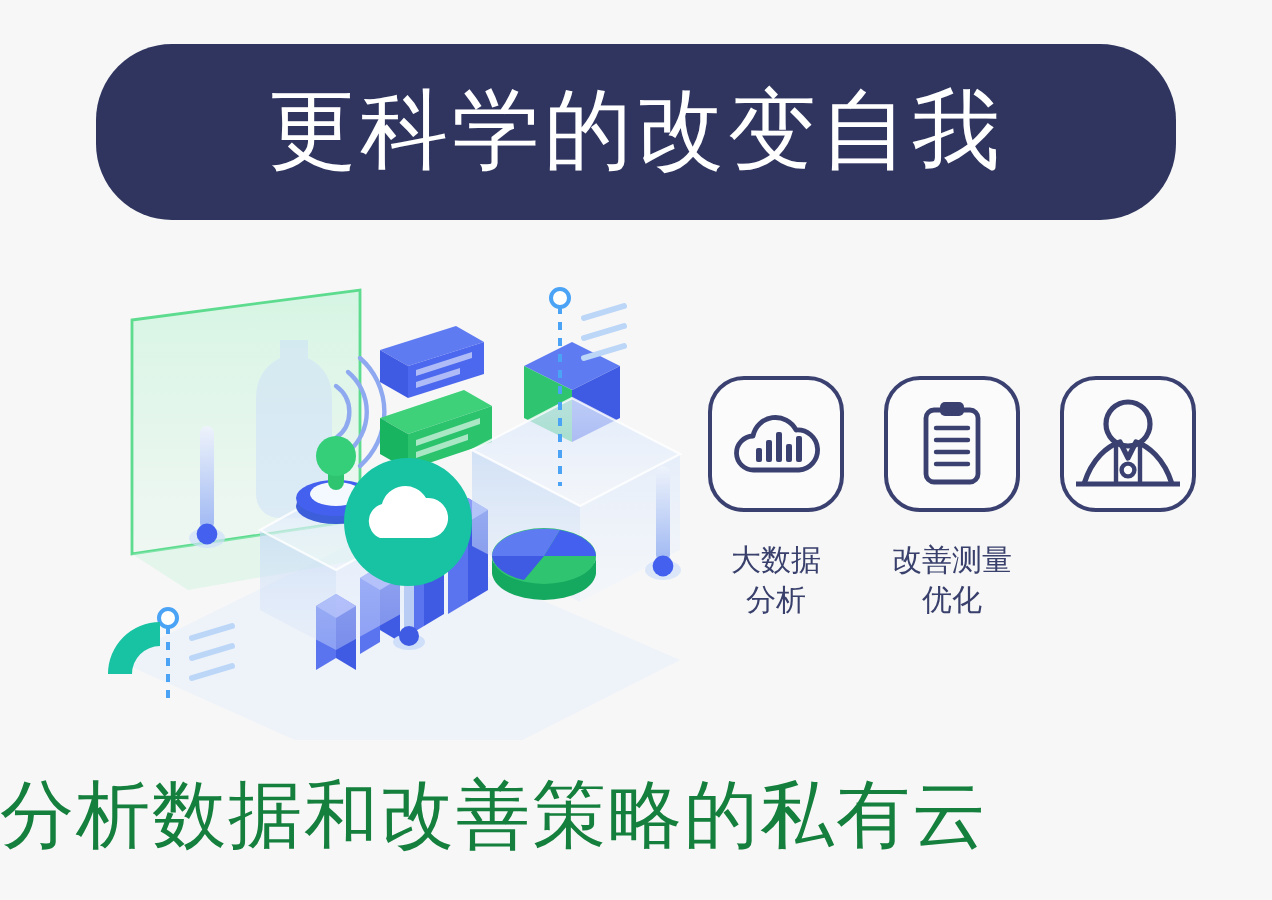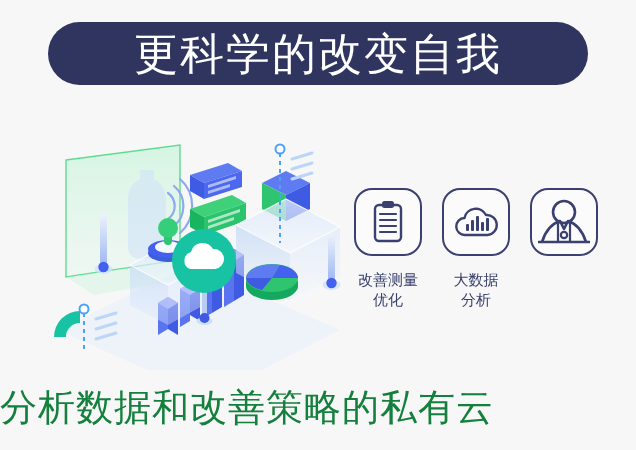--- a/index.html
+++ b/index.html
@@ -6,21 +6,21 @@
   body{
     width:636px;height:450px;
     background:#f7f7f7;
     font-family:"DejaVu Sans","Liberation Sans",sans-serif;
     overflow:hidden;position:relative;
   }
   .stage{position:relative;width:636px;height:450px;}
 
   
   .banner{
-    position:absolute;left:48px;top:22px;width:540px;height:63px;
+    position:absolute;left:48px;top:22px;width:540px;height:88px;
     background:#2f355f;border-radius:38px;
     display:flex;align-items:center;justify-content:center;
   }
   .banner-text{
     color:#ffffff;font-size:44px;line-height:1;
     letter-spacing:2px;font-weight:400;
     white-space:nowrap;
   }
 
   
@@ -224,57 +224,57 @@
         <circle cx="291.5" cy="158" r="5.2" fill="#4361ee"></circle>
       </g>
 
       <g>
         <path d="M14 212 a26 26 0 0 1 26 -26 v12 a14 14 0 0 0 -14 14 z" fill="#17c3a2"></path>
       </g>
     </svg>
   </div>
 
   <div class="features">
+
+    <div class="feature">
+      <div class="feature-badge">
+        <svg width="46" height="40" viewBox="0 0 46 40">
+          <path d="M12 33 a8.5 8.5 0 0 1 -0.5 -17 a11.5 11.5 0 0 1 21.5 -3 a8.5 8.5 0 0 1 1.5 20 z" fill="none" stroke="#3a4170" stroke-width="2.4" stroke-linejoin="round"></path>
+          <g fill="#3a4170">
+            <rect x="13" y="22" width="3" height="7" rx="1"></rect>
+            <rect x="18" y="18" width="3" height="11" rx="1"></rect>
+            <rect x="23" y="14" width="3" height="15" rx="1"></rect>
+            <rect x="28" y="20" width="3" height="9" rx="1"></rect>
+            <rect x="33" y="16" width="3" height="13" rx="1"></rect>
+          </g>
+        </svg>
+      </div>
+      <div class="feature-label">大数据
+分析</div>
+    </div>
 
     <div class="feature">
       <div class="feature-badge">
         <svg width="40" height="46" viewBox="0 0 40 46">
           <rect x="7" y="6" width="26" height="36" rx="4" fill="none" stroke="#3a4170" stroke-width="2.4"></rect>
           <rect x="14" y="2" width="12" height="7" rx="2.5" fill="#3a4170"></rect>
           <g stroke="#3a4170" stroke-width="2.2" stroke-linecap="round">
             <line x1="12" y1="15" x2="28" y2="15"></line>
             <line x1="12" y1="21" x2="28" y2="21"></line>
             <line x1="12" y1="27" x2="28" y2="27"></line>
             <line x1="12" y1="33" x2="28" y2="33"></line>
           </g>
         </svg>
       </div>
       <div class="feature-label">改善测量
 优化</div>
     </div>
 
     <div class="feature">
       <div class="feature-badge">
-        <svg width="46" height="40" viewBox="0 0 46 40">
-          <path d="M12 33 a8.5 8.5 0 0 1 -0.5 -17 a11.5 11.5 0 0 1 21.5 -3 a8.5 8.5 0 0 1 1.5 20 z" fill="none" stroke="#3a4170" stroke-width="2.4" stroke-linejoin="round"></path>
-          <g fill="#3a4170">
-            <rect x="13" y="22" width="3" height="7" rx="1"></rect>
-            <rect x="18" y="18" width="3" height="11" rx="1"></rect>
-            <rect x="23" y="14" width="3" height="15" rx="1"></rect>
-            <rect x="28" y="20" width="3" height="9" rx="1"></rect>
-            <rect x="33" y="16" width="3" height="13" rx="1"></rect>
-          </g>
-        </svg>
-      </div>
-      <div class="feature-label">大数据
-分析</div>
-    </div>
-
-    <div class="feature">
-      <div class="feature-badge">
         <svg width="56" height="52" viewBox="0 0 56 52">
           <circle cx="28" cy="16" r="11" fill="none" stroke="#3a4170" stroke-width="2.6"></circle>
           <path d="M6 46 C10 33 18 27 24 25 L28 33 L32 25 C38 27 46 33 50 46" fill="none" stroke="#3a4170" stroke-width="2.6" stroke-linejoin="round"></path>
           <line x1="22" y1="27" x2="22" y2="46" stroke="#3a4170" stroke-width="2.2"></line>
           <line x1="34" y1="27" x2="34" y2="46" stroke="#3a4170" stroke-width="2.2"></line>
           <circle cx="28" cy="39" r="3.2" fill="none" stroke="#3a4170" stroke-width="2.2"></circle>
           <line x1="2" y1="46" x2="54" y2="46" stroke="#3a4170" stroke-width="2.6"></line>
         </svg>
       </div>
     </div>

